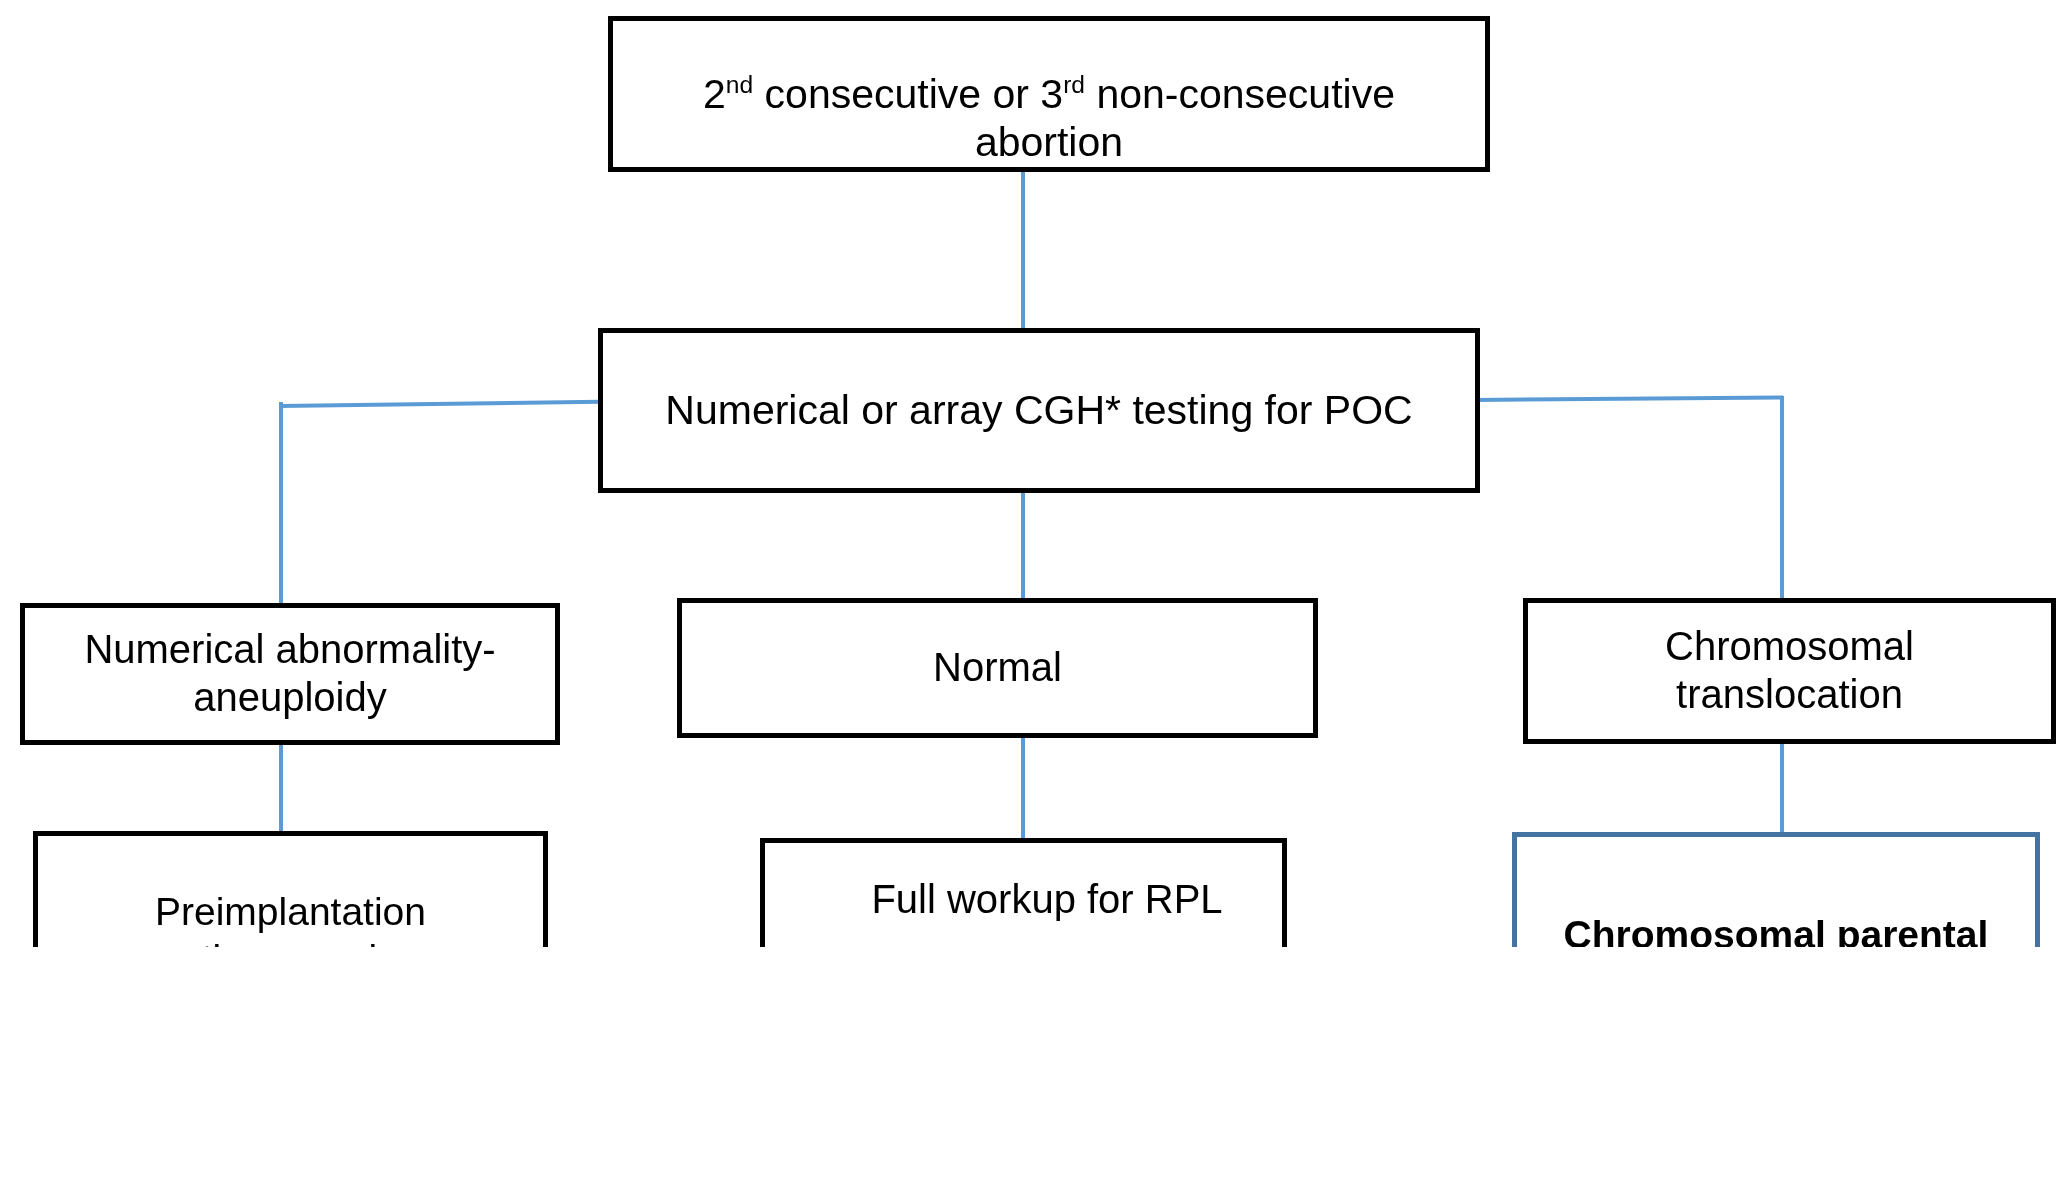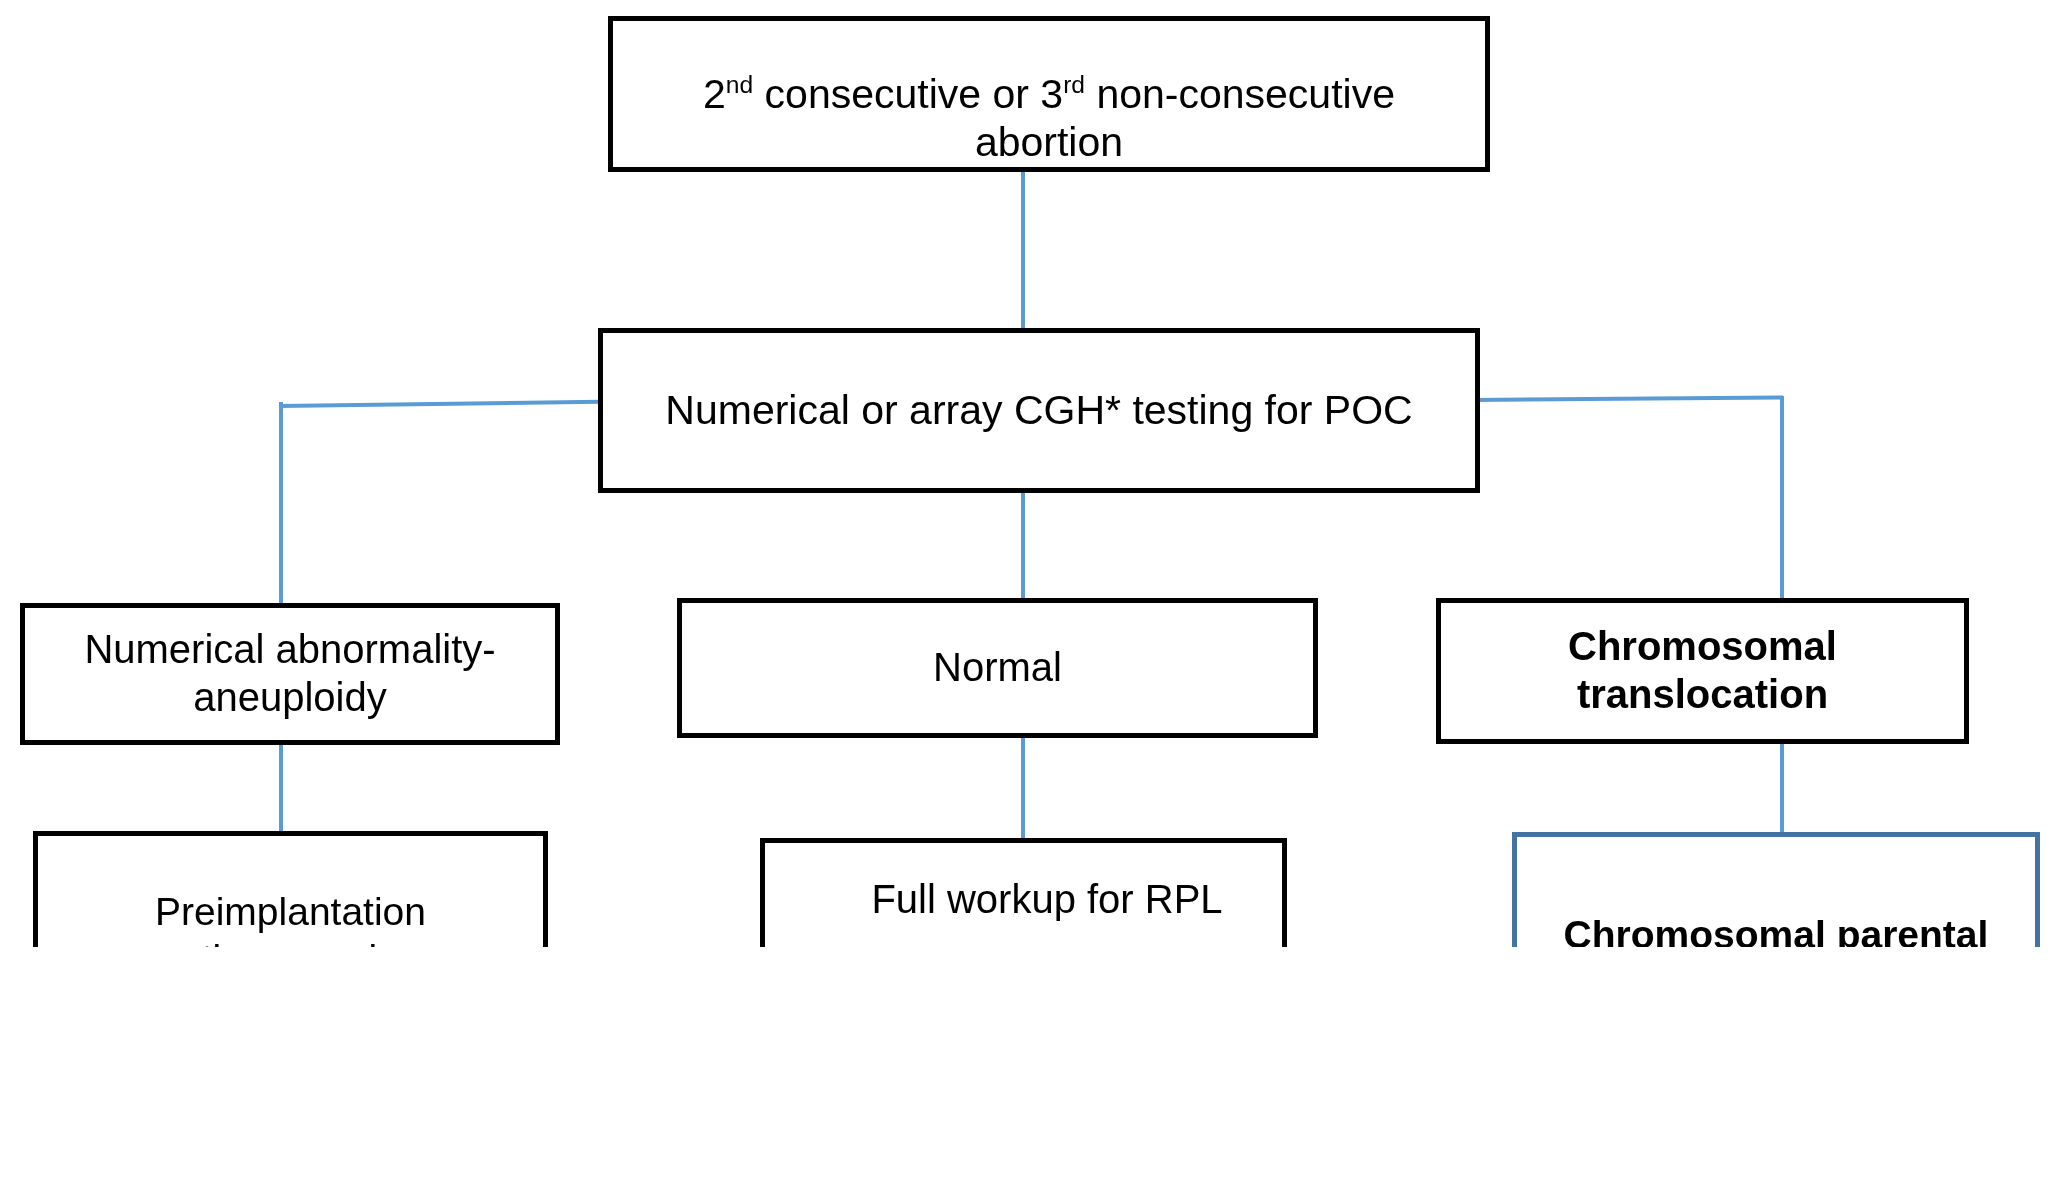--- a/index.html
+++ b/index.html
@@ -102,21 +102,21 @@
 
   <div class="node black fs-2" style="left:20px; top:603px; width:540px; height:142px;justify-content:center;">
     <span class="node-text">Numerical abnormality-
 aneuploidy</span>
   </div>
 
   <div class="node black fs-2" style="left:677px; top:598px; width:641px; height:140px;justify-content:center;">
     <span class="node-text">Normal</span>
   </div>
 
-  <div class="node black fs-2" style="left:1436px; top:598px; width:533px; height:146px;font-weight:bold;">
+  <div class="node black fs-2" style="left:1523px; top:598px; width:533px; height:146px;">
     <span class="node-text">Chromosomal
 translocation</span>
   </div>
 
   <div class="node black fs-3" style="left:33px; top:831px; width:515px; height:304px;">
     <span class="node-text">Preimplantation
 genetic screening or
 diagnosis in next
 pregnancy</span>
   </div>

